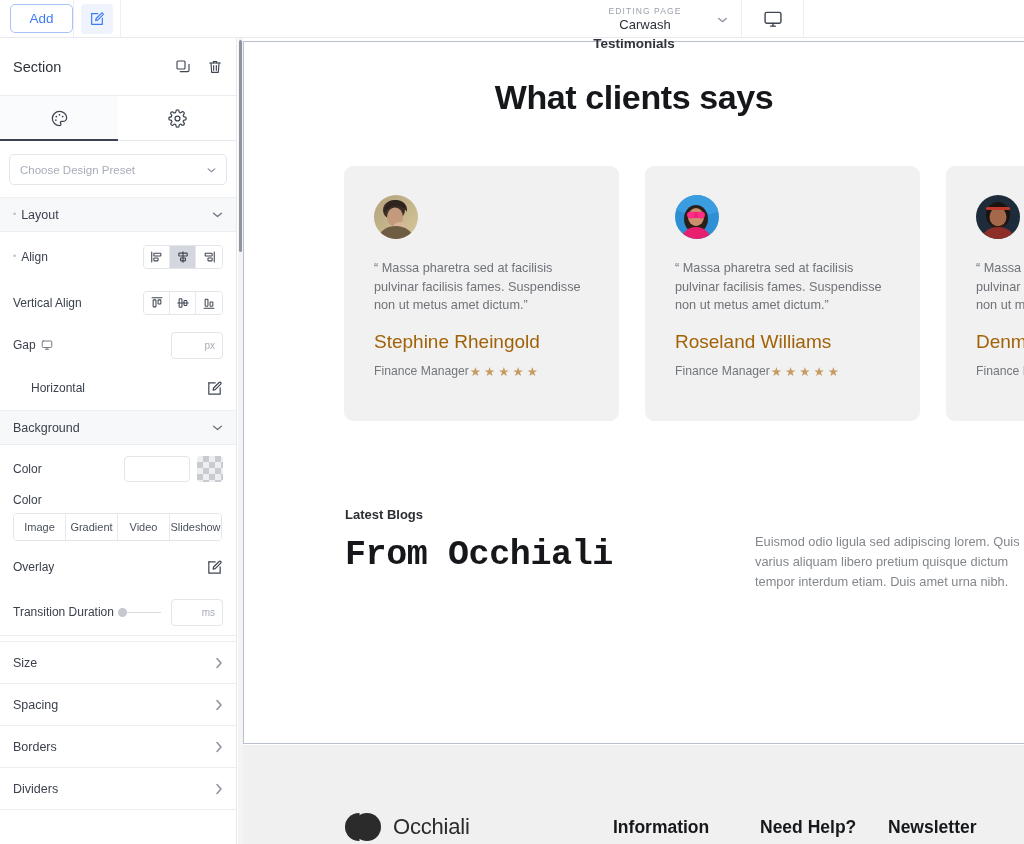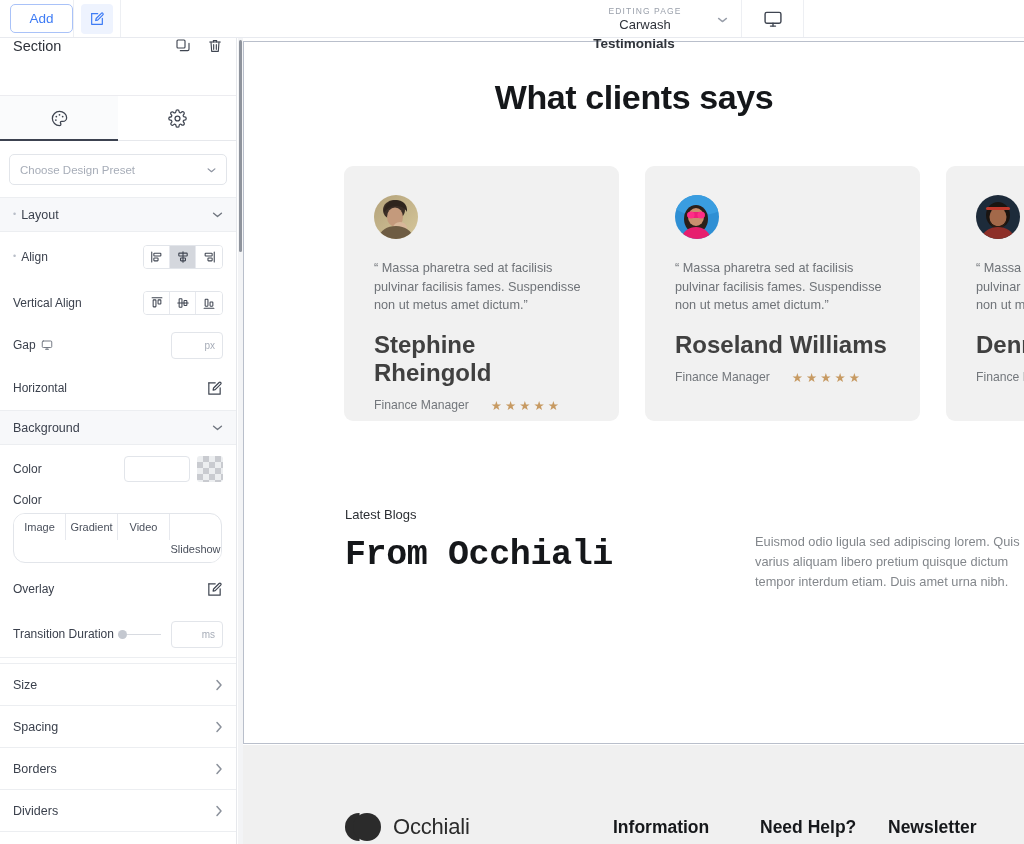--- a/index.html
+++ b/index.html
@@ -55,21 +55,21 @@
   .tb-rest { flex: 1; border-right: none; }
 
   
   .panel {
     position: absolute; top: 38px; left: 0; width: 237px; height: 806px;
     background: #ffffff; overflow: hidden;
     border-right: 1px solid #e6e8ec;
     z-index: 30;
   }
   .panel-header {
-    height: 58px; display: flex; align-items: flex-start;
+    height: 58px; display: flex; align-items: center;
     padding: 0 13px; border-bottom: 1px solid #ececf0;
   }
   .panel-title { font-size: 14.5px; color: #2e323a; flex: 1; }
   .panel-header .hicon { margin-left: 16px; cursor: pointer; color:#3f4551; display:flex; }
 
   .tabs { height: 45px; display: flex; border-bottom: 1px solid #e6e8ec; }
   .tab { flex: 1; display: flex; align-items: center; justify-content: center;
          cursor: pointer; color: #3f4551; position: relative; }
   .tab.active { background: #fafbfc; }
   .tab.active::after {
@@ -125,27 +125,27 @@
   .swatch {
     width: 26px; height: 26px; margin-left: 7px; border-radius: 3px; cursor: pointer;
     background-image:
       linear-gradient(45deg, #c9cbd0 25%, transparent 25%, transparent 75%, #c9cbd0 75%),
       linear-gradient(45deg, #c9cbd0 25%, #eceef0 25%, #eceef0 75%, #c9cbd0 75%);
     background-size: 12px 12px; background-position: 0 0, 6px 6px;
   }
 
   .typewrap { padding: 0 13px 4px; }
   .typelabel { font-size: 12px; color: #3b414d; margin-bottom: 6px; }
-  .typeseg { display: flex; border: 1px solid #e2e5ea; border-radius: 12px; overflow: hidden; width: 209px; }
+  .typeseg { display: flex; border: 1px solid #e2e5ea; border-radius: 4px; overflow: hidden; width: 209px; }
   .typeseg .ts {
     flex: 1; height: 26px; display: flex; align-items: center; justify-content: center;
     font-size: 11px; color: #4a505c; border-right: 1px solid #e7e9ee;
     background:#fff; cursor: pointer;
   }
-  .typeseg .ts:last-child { border-right: none; margin-top: 22px; }
+  .typeseg .ts:last-child { border-right: none; }
 
   .slider { flex: 1; display: flex; align-items: center; margin: 0 10px 0 4px; }
   .slider .knob { width: 9px; height: 9px; border-radius: 50%; background: #c4c8d0; }
   .slider .track { flex: 1; height: 1px; background: #d8dbe1; }
 
   .acc-row {
     height: 42px; display: flex; align-items: center; padding: 0 13px;
     border-top: 1px solid #eceef1; font-size: 12.5px; color: #3b414d; cursor: pointer;
   }
   .acc-row .lbl { flex: 1; }
@@ -185,27 +185,27 @@
   .cards { position: absolute; top: 124px; left: 100px; display: flex; gap: 26px; }
   .tcard {
     width: 275px; height: 255px; background: #f1f1f1; border-radius: 9px;
     padding: 29px 30px 0 30px;
   }
   .avatar {
     width: 44px; height: 44px; border-radius: 50%; overflow: hidden;
     margin-bottom: 20px;
   }
   .quote { font-size: 12.7px; line-height: 18.5px; color: #6f7378; margin-bottom: 16px; }
-  .cname { font-size: 24px; font-weight: 700; color: #404040; margin-bottom: 11px; }
-  .crow { display: flex; align-items: center; gap: 22px; }
+  .cname { font-size: 19px; font-weight: 400; color: #a16207; margin-bottom: 11px; }
+  .crow { display: flex; align-items: center; gap: 1px; }
   .crole { font-size: 12.2px; color: #73777c; }
   .stars { display: flex; gap: 2px; font-size: 12.5px; letter-spacing: 1px; }
 
   .blogs-eyebrow { position: absolute; left: 101px; top: 465px;
-                   font-size: 13px; font-weight: 400; color: #2b2e33; }
+                   font-size: 13px; font-weight: 700; color: #2b2e33; }
   .blogs-h { position: absolute; left: 101px; top: 493px;
              font-size: 35px; font-weight: 700; color: #15171a; letter-spacing: -0.4px; font-family: Liberation Mono, monospace; }
   .blogs-p { position: absolute; left: 511px; top: 490px; width: 290px;
              font-size: 12.8px; line-height: 20px; color: #83878c; }
 
   .footer {
     position: absolute; left: 0; top: 707px; width: 781px; height: 137px;
     background: #f0f0f0;
   }
   .brand { position: absolute; left: 102px; top: 68px; display: flex; align-items: center; gap: 12px; }
@@ -396,21 +396,21 @@
               <path d="M9 20.5h6"></path>
               <path d="M12 17v3.5"></path>
           </svg>
         </span>
       </span>
       <div class="inputbox">
         <span>px</span>
       </div>
     </div>
 
-    <div class="row" style="height:44px;">
+    <div class="row" style="height:44px;margin-left:18px;">
       <span class="lbl">Horizontal</span>
       <span class="pencil">
         <svg width="17" height="17" viewBox="0 0 24 24" fill="none" stroke="#3f4551" stroke-width="1.7" stroke-linecap="round" stroke-linejoin="round">
           <path d="M4 4h9"></path>
             <path d="M4 4v16h16v-9"></path>
             <path d="M18.5 3.5a1.6 1.6 0 0 1 2.3 2.3L13 13.6l-3 .7.7-3z"></path>
         </svg>
       </span>
     </div>
 

